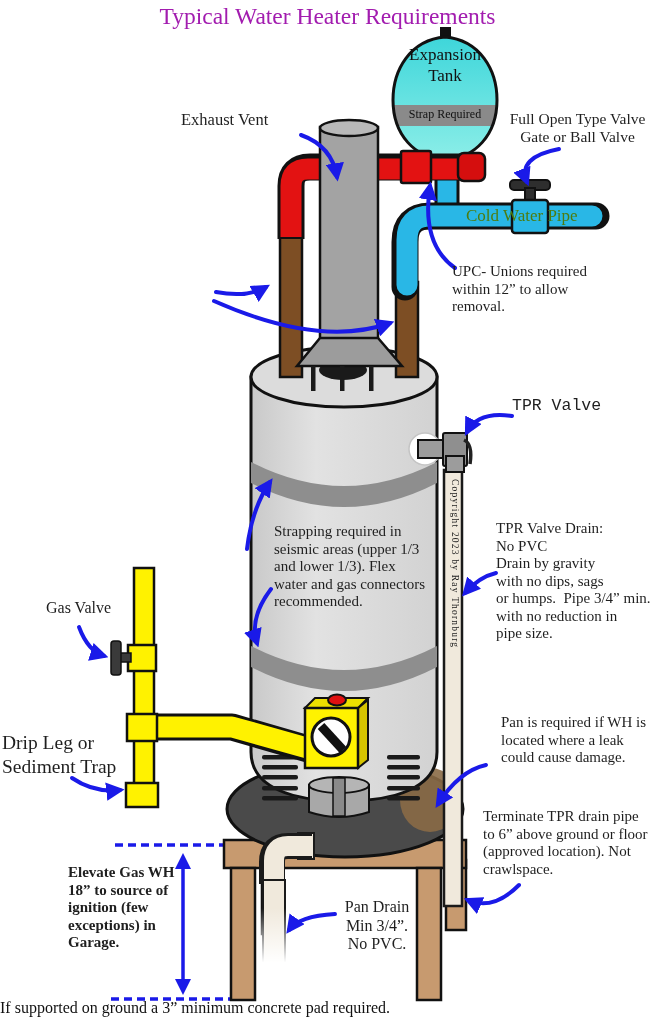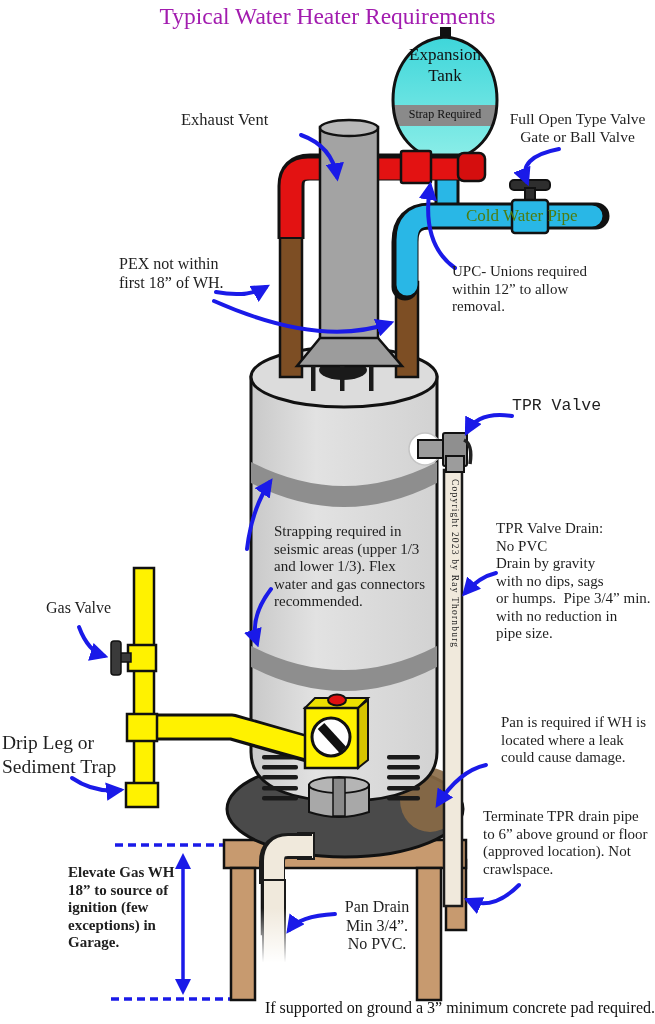--- a/index.html
+++ b/index.html
@@ -1,21 +1,21 @@
 <!DOCTYPE html>
 <html><head>
 <meta charset="utf-8">
 <style>
   html,body{margin:0;padding:0;background:#fff;}
   #page{position:relative;width:655px;height:1024px;background:#ffffff;overflow:hidden;
         font-family:"Liberation Serif","DejaVu Serif",serif;color:#1a1a1a;}
   #art{position:absolute;left:0;top:0;}
   .label{position:absolute;white-space:pre-wrap;font-size:15px;line-height:1.17;color:#1f1f1f;}
   .title{position:absolute;left:0;top:3px;width:655px;text-align:center;font-size:23.5px;color:#a21caf;}
-  .footer{position:absolute;left:0;top:999px;width:655px;text-align:right;font-size:16px;color:#111;}
+  .footer{position:absolute;left:0;top:999px;width:655px;text-align:left;font-size:16px;color:#111;}
   .center{text-align:center;}
   .lbl-exhaust{left:181px;top:110px;font-size:16.5px;}
   .lbl-fullopen{left:500px;top:110px;width:155px;font-size:15.5px;}
   .lbl-coldpipe{left:436px;top:206px;font-size:17px;color:#4d7c0f;margin-left:30px;}
   .lbl-pex{left:119px;top:255px;font-size:16px;}
   .lbl-upc{left:452px;top:263px;}
   .lbl-electric{left:62px;top:353px;}
   .lbl-tprvalve{left:512px;top:396px;font-size:16.5px;font-family:Liberation Mono, monospace;}
   .lbl-strapping{left:274px;top:523px;}
   .lbl-tprdrain{left:496px;top:520px;}
@@ -200,22 +200,20 @@
     <path d="M519 885 Q493 911 468 900" marker-end="url(#ah)"></path>
     <path d="M335 914 Q299 916 289 930" marker-end="url(#ah)"></path>
   </g>
 </svg>
 
 <div class="title">Typical Water Heater Requirements</div>
 <div class="label lbl-exhaust">Exhaust Vent</div>
 <div class="label lbl-fullopen center">Full Open Type Valve
 Gate or Ball Valve</div>
 <div class="label lbl-coldpipe">Cold Water Pipe</div>
-<div class="label lbl-pex">PEX not within
-first 18” of WH.</div>
 <div class="label lbl-upc">UPC- Unions required
 within 12” to allow
 removal.</div>
 <div class="label lbl-tprvalve">TPR Valve</div>
 <div class="label lbl-strapping">Strapping required in
 seismic areas (upper 1/3
 and lower 1/3). Flex
 water and gas connectors
 recommended.</div>
 <div class="label lbl-tprdrain">TPR Valve Drain:

